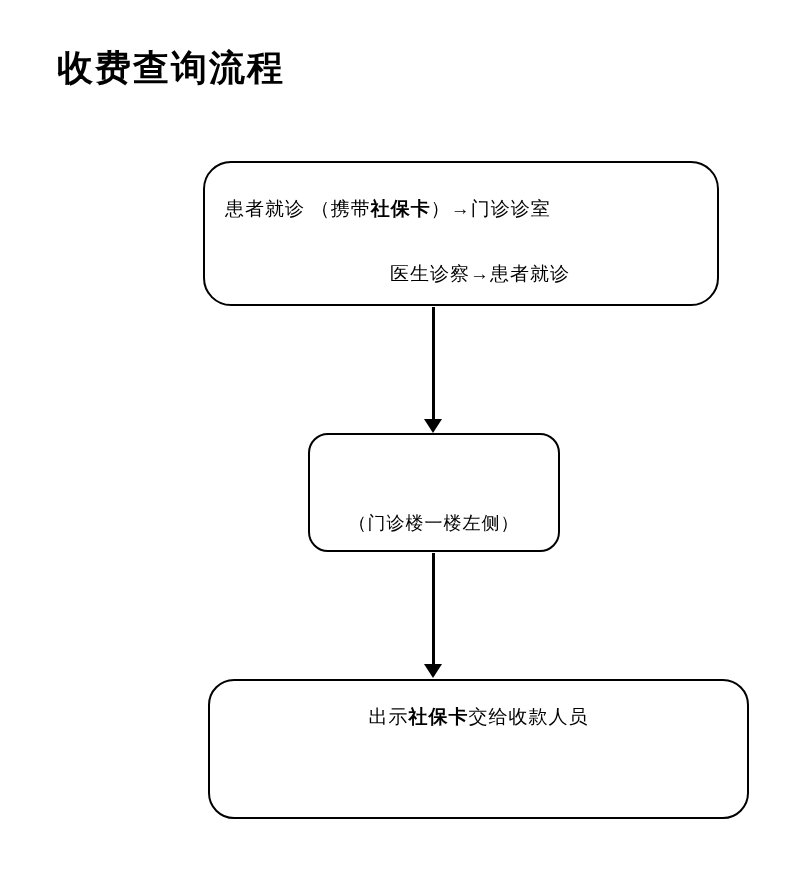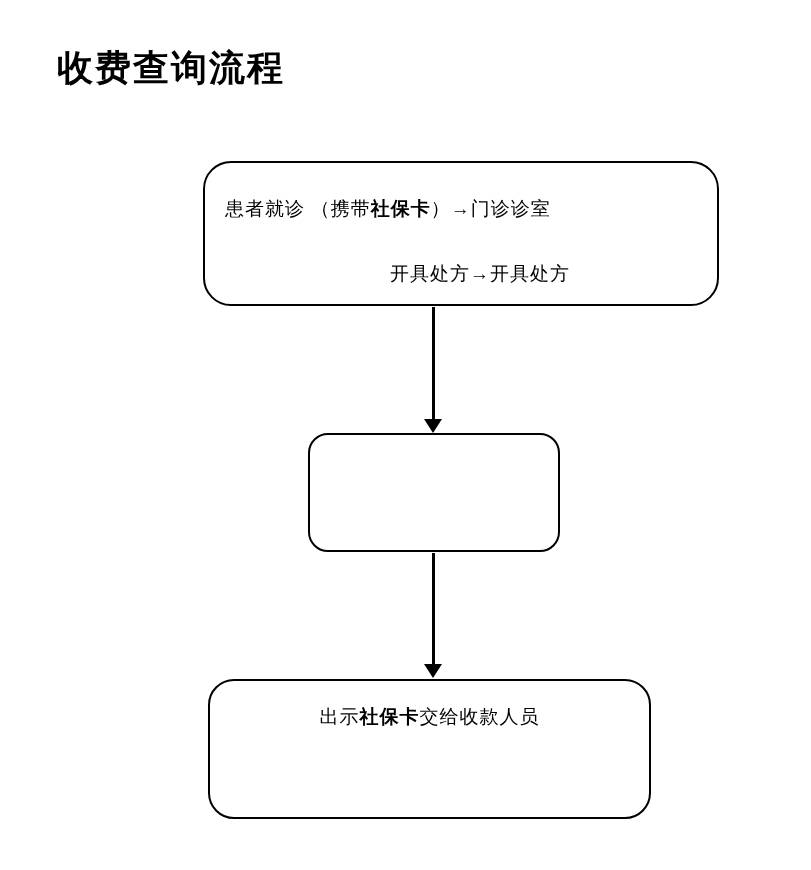--- a/index.html
+++ b/index.html
@@ -42,21 +42,21 @@
   .node-2 {
     left: 308px;
     top: 433px;
     width: 252px;
     height: 119px;
     border-radius: 20px;
   }
   .node-3 {
     left: 208px;
     top: 679px;
-    width: 443px;
+    width: 541px;
     height: 140px;
     border-radius: 26px;
   }
   .node-line {
     position: absolute;
     left: 0;
     right: 0;
     font-size: 19px;
     letter-spacing: 1px;
     white-space: nowrap;
@@ -130,29 +130,30 @@
 <body>
 
 <div class="canvas">
 
   <h1 class="page-title">收费查询流程</h1>
 
   <div class="node node-1">
     <div class="node-line n1-line1">
       <span>患者就诊 （携带</span><span class="bold-inline">社保卡</span><span>）→门诊诊室</span>
     </div>
-    <div class="node-line n1-line2">开具处方→开具处方</div>
+    <div class="node-line n1-line2">医生诊察→患者就诊</div>
   </div>
 
   <div class="flow-arrow arrow-1">
     <div class="arrow-shaft"></div>
     <div class="arrow-head"></div>
   </div>
 
   <div class="node node-2">
+    <div class="node-line n2-subtitle">（门诊楼一楼左侧）</div>
   </div>
 
   <div class="flow-arrow arrow-2">
     <div class="arrow-shaft"></div>
     <div class="arrow-head"></div>
   </div>
 
   <div class="node node-3">
     <div class="node-line n3-line1">
       <span>出示</span><span class="bold-inline">社保卡</span><span>交给收款人员</span>

